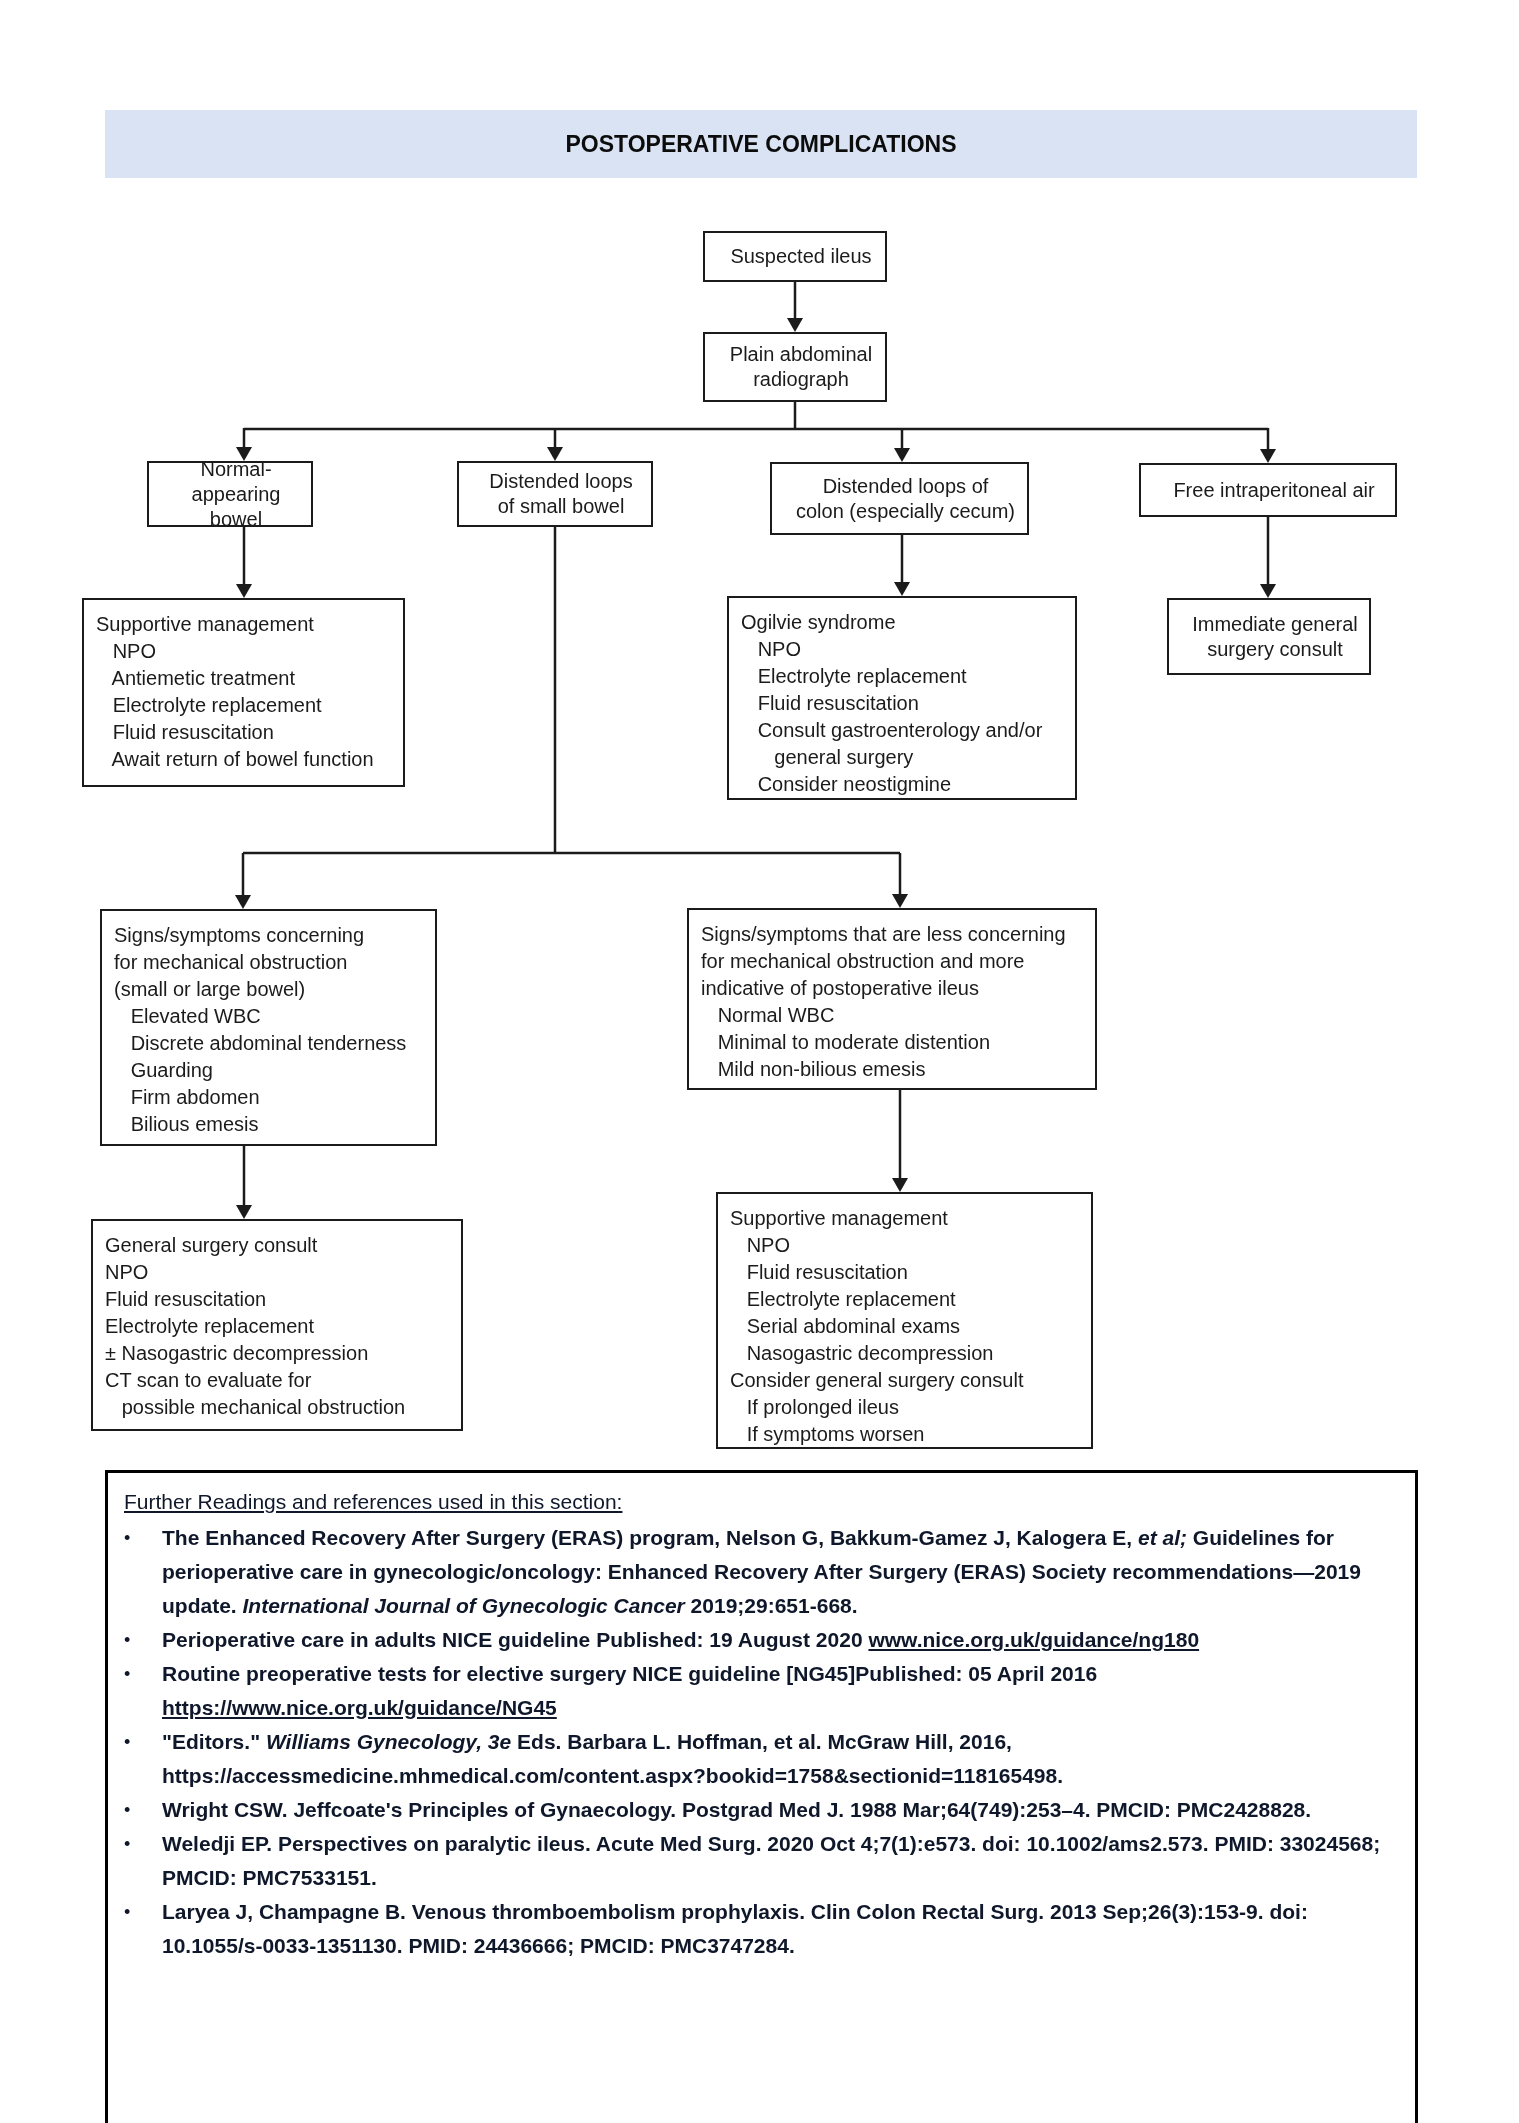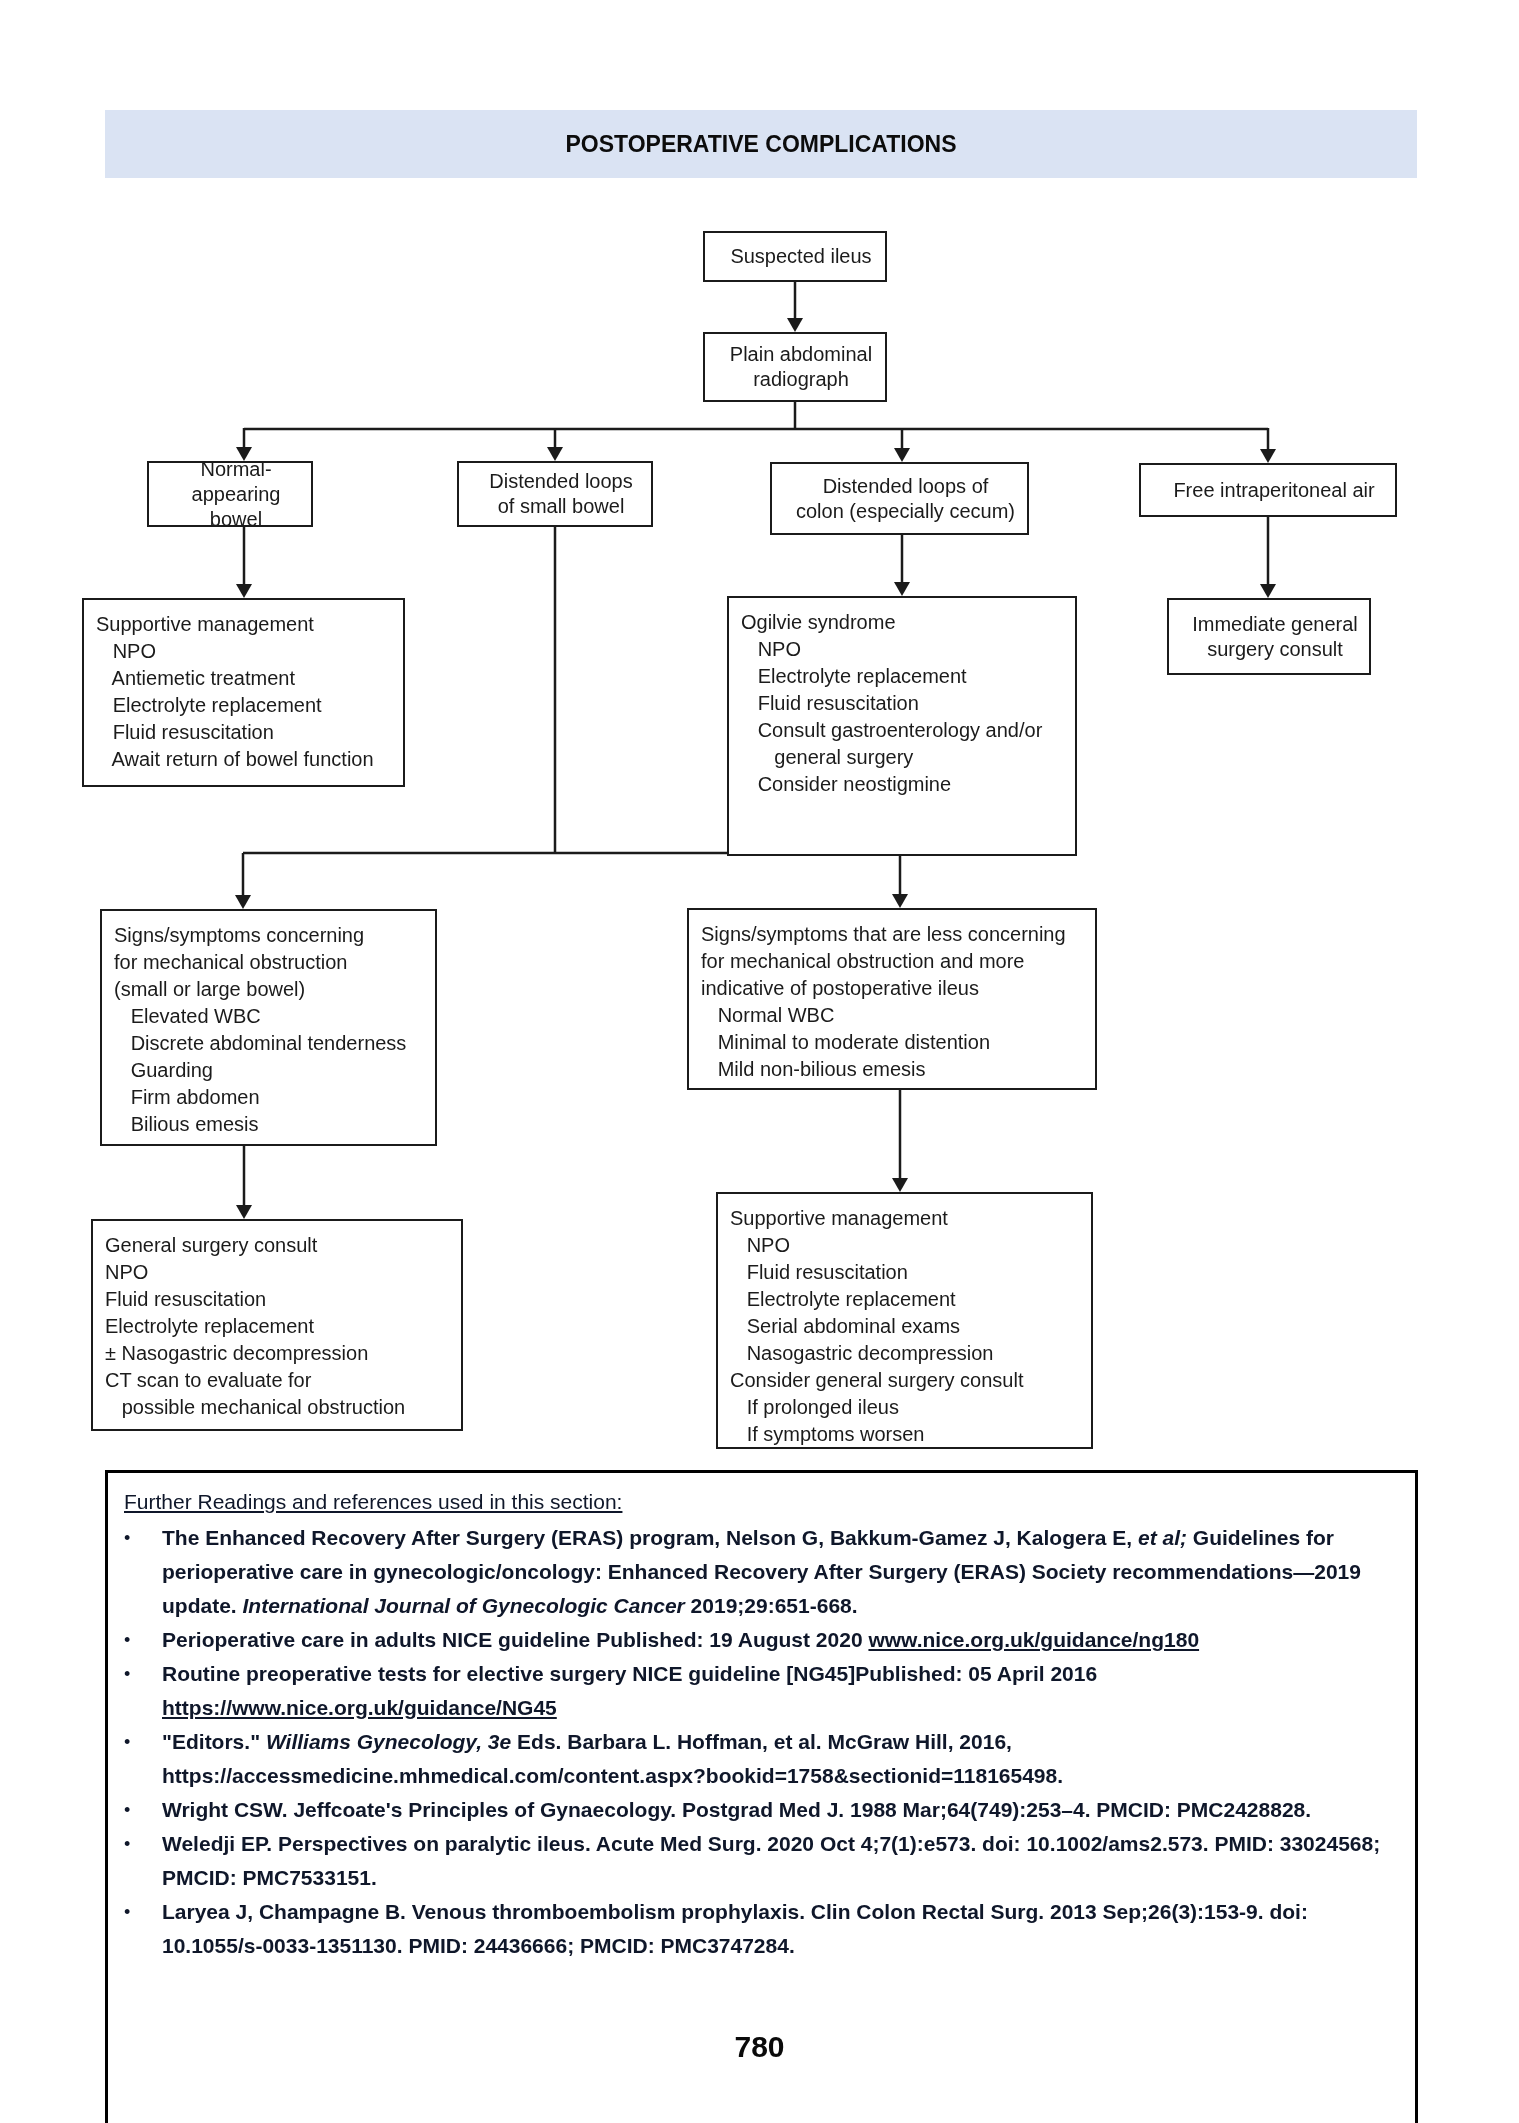--- a/index.html
+++ b/index.html
@@ -99,21 +99,21 @@
   <div class="fc-box fc-center" style="left:770px;top:462px;width:259px;height:73px">Distended loops of
 colon (especially cecum)</div>
 
   <div class="fc-box fc-left" style="left:82px;top:598px;width:323px;height:189px">Supportive management
    NPO
    Antiemetic treatment
    Electrolyte replacement
    Fluid resuscitation
    Await return of bowel function</div>
 
-  <div class="fc-box fc-left" style="left:727px;top:596px;width:350px;height:260px">Ogilvie syndrome
+  <div class="fc-box fc-left" style="left:727px;top:596px;width:350px;height:204px">Ogilvie syndrome
    NPO
    Electrolyte replacement
    Fluid resuscitation
    Consult gastroenterology and/or
       general surgery
    Consider neostigmine</div>
 
   <div class="fc-box fc-center" style="left:1167px;top:598px;width:204px;height:77px">Immediate general
 surgery consult</div>
 
@@ -178,15 +178,14 @@
           <span class="ref-bullet">•</span>
           <span class="ref-text"><span>Weledji EP. Perspectives on paralytic ileus. Acute Med Surg. 2020 Oct 4;7(1):e573. doi: 10.1002/ams2.573. PMID: 33024568; PMCID: PMC7533151.</span></span>
         </li>
         <li class="ref-item">
           <span class="ref-bullet">•</span>
           <span class="ref-text"><span>Laryea J, Champagne B. Venous thromboembolism prophylaxis. Clin Colon Rectal Surg. 2013 Sep;26(3):153-9. doi: 10.1055/s-0033-1351130. PMID: 24436666; PMCID: PMC3747284.</span></span>
         </li>
       </ul>
   </div>
 
-  <div class="page-number">780</div>
 
 </div>
 
 </body></html>

